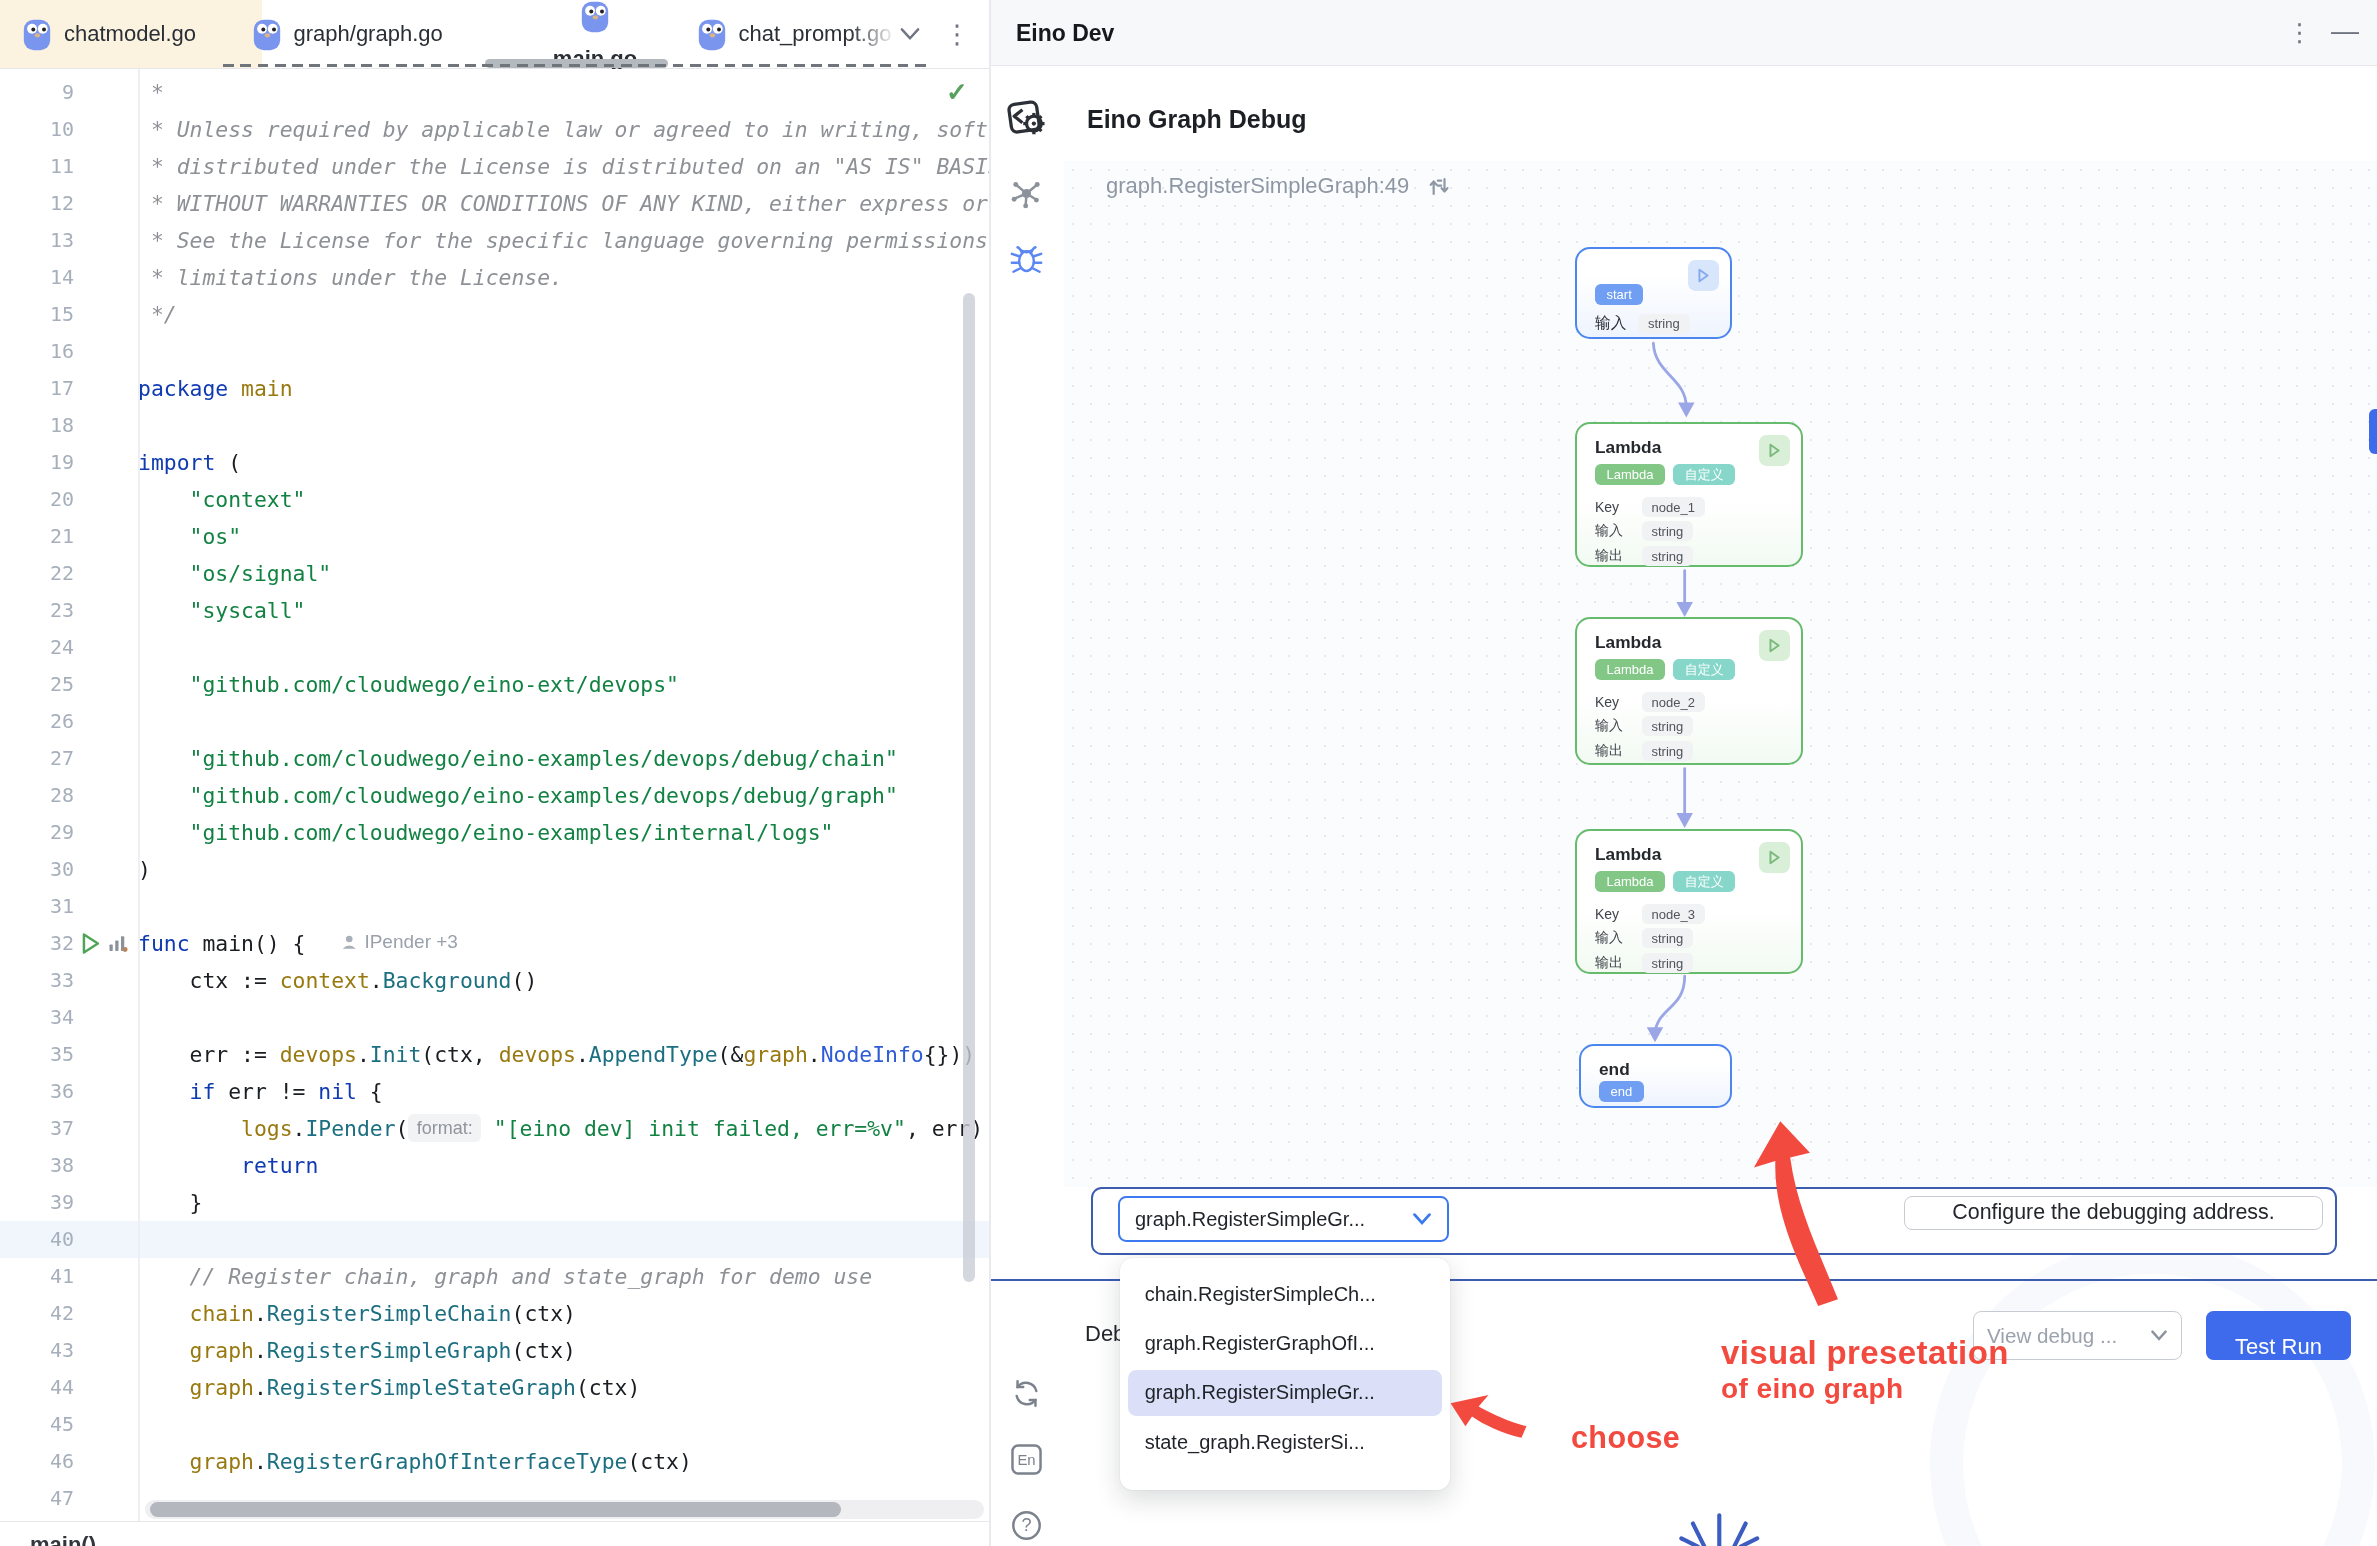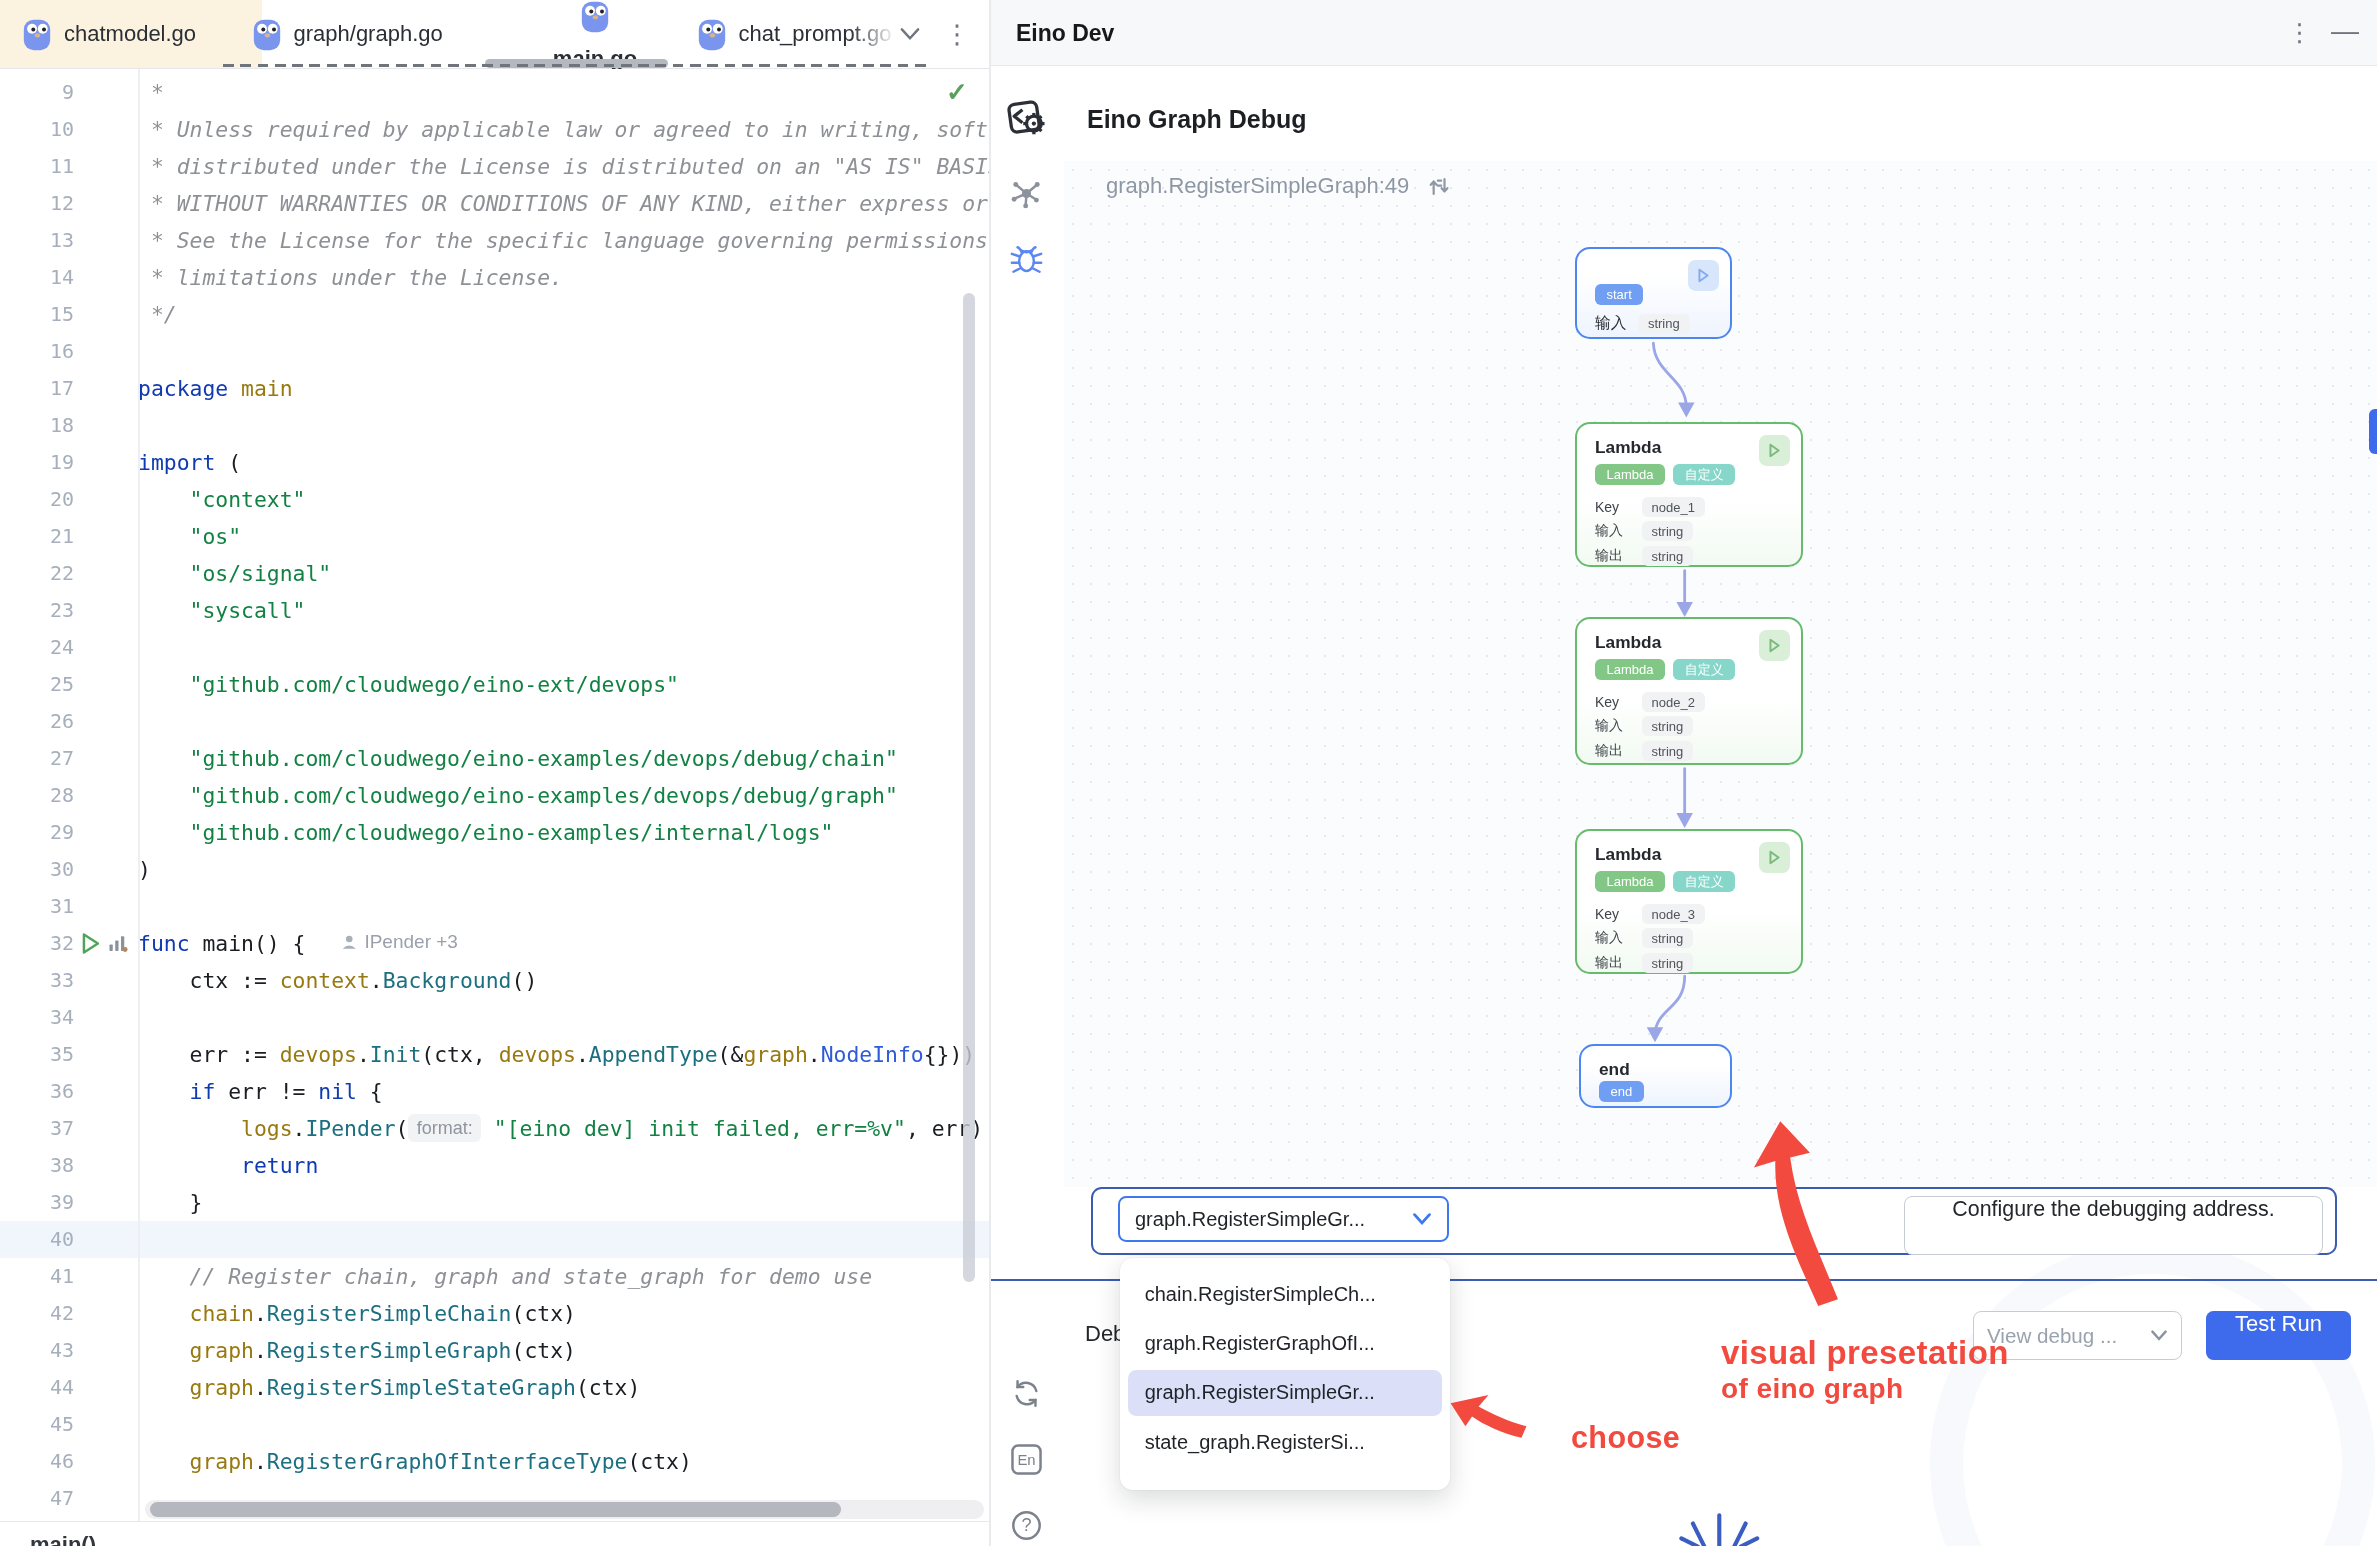--- a/index.html
+++ b/index.html
@@ -66,29 +66,29 @@
   .badge.green{background:#82c786;}
   .badge.teal{background:#86d7c9;}
   .nrow{position:absolute;left:18px;display:flex;align-items:center;gap:11.5px;font-size:14px;color:#3f434a;}
   .chip{background:#f1f2f4;border-radius:5.8px;padding:2.5px 10px;font-size:13px;color:#50545b;}
   #graph-scrollbar{position:absolute;left:2369px;top:409px;width:11.5px;height:45px;background:#3d6bec;border-radius:5.8px 0 0 5.8px;}
   
   #ctl-box{position:absolute;left:100px;top:1187px;width:1246px;height:68px;border:2.1px solid #3c5cb0;border-radius:10.7px;background:#fff;box-sizing:border-box;}
   #target-select{position:absolute;left:25px;top:7.4px;width:331px;height:46px;border:2.1px solid #3c78f0;border-radius:8.2px;
       box-sizing:border-box;display:flex;align-items:center;padding:0 15px;gap:10px;}
   #target-select .val{flex:1;font-size:20px;color:#1f2328;white-space:nowrap;overflow:hidden;}
-  #config-btn{position:absolute;left:811px;top:6.6px;width:419px;height:59px;border:1.6px solid #c6cad2;border-radius:8.2px;
-      box-sizing:border-box;display:flex;align-items:flex-start;justify-content:center;font-size:21.4px;color:#23262b;background:#fff;}
+  #config-btn{position:absolute;left:811px;top:6.6px;width:419px;height:34px;border:1.6px solid #c6cad2;border-radius:8.2px;
+      box-sizing:border-box;display:flex;align-items:center;justify-content:center;font-size:21.4px;color:#23262b;background:#fff;}
   #section-sep{position:absolute;left:0;top:1279px;width:1387px;height:2.1px;background:#3c5cb0;}
   #debug-label{position:absolute;left:94px;top:1321px;font-size:22px;color:#23262b;}
   #view-debug{position:absolute;left:982px;top:1311px;width:209px;height:49px;border:1.6px solid #c6cad2;border-radius:8.2px;
       box-sizing:border-box;display:flex;align-items:center;padding:0 13px;gap:23px;background:#fff;}
   #view-debug .val{flex:1;font-size:20.6px;color:#9aa2ad;white-space:nowrap;overflow:hidden;}
   #testrun-btn{position:absolute;left:1215px;top:1311px;width:145px;height:49px;background:#3d6bec;border-radius:7.4px;
-      display:flex;align-items:flex-start;justify-content:center;color:#fff;font-size:22px;}
+      display:flex;align-items:flex-end;justify-content:center;color:#fff;font-size:22px;}
   
   #popup{position:absolute;left:129px;top:1258px;width:330px;height:232px;background:#fff;border-radius:12.4px;
       box-shadow:0 8.2px 26px rgba(25,30,40,.16),0 0 1.6px rgba(0,0,0,.12);padding:10px 0;box-sizing:border-box;z-index:5;}
   .opt{height:46px;margin:3.3px 8.2px;border-radius:8.2px;display:flex;align-items:center;padding:0 16.5px;
       font-size:20px;color:#1f2227;white-space:nowrap;overflow:hidden;}
   .opt.sel{background:#dbe0f8;}
   
   .rednote{position:absolute;color:#f24a3f;font-weight:bold;z-index:8;letter-spacing:0.4px;}
   #anno-svg{position:absolute;left:0;top:0;width:2377px;height:1547px;z-index:7;pointer-events:none;}
   #flow-svg{position:absolute;left:0;top:0;width:2377px;height:1547px;z-index:1;pointer-events:none;}

